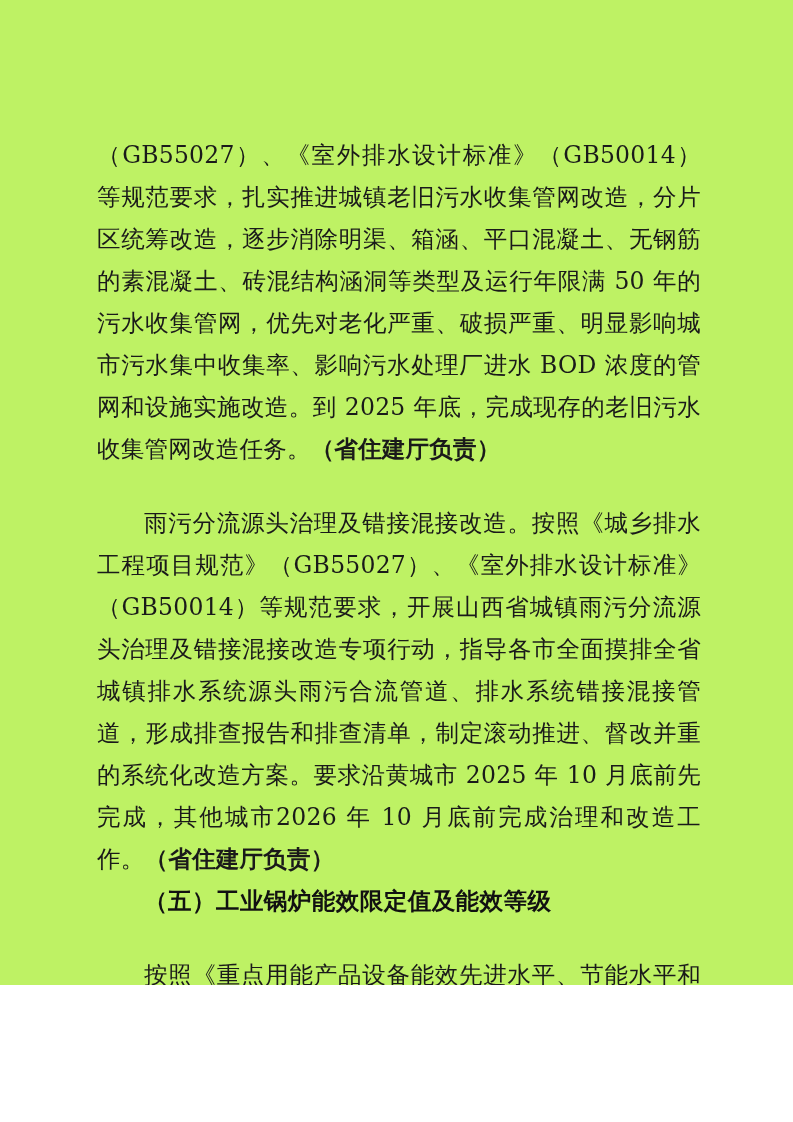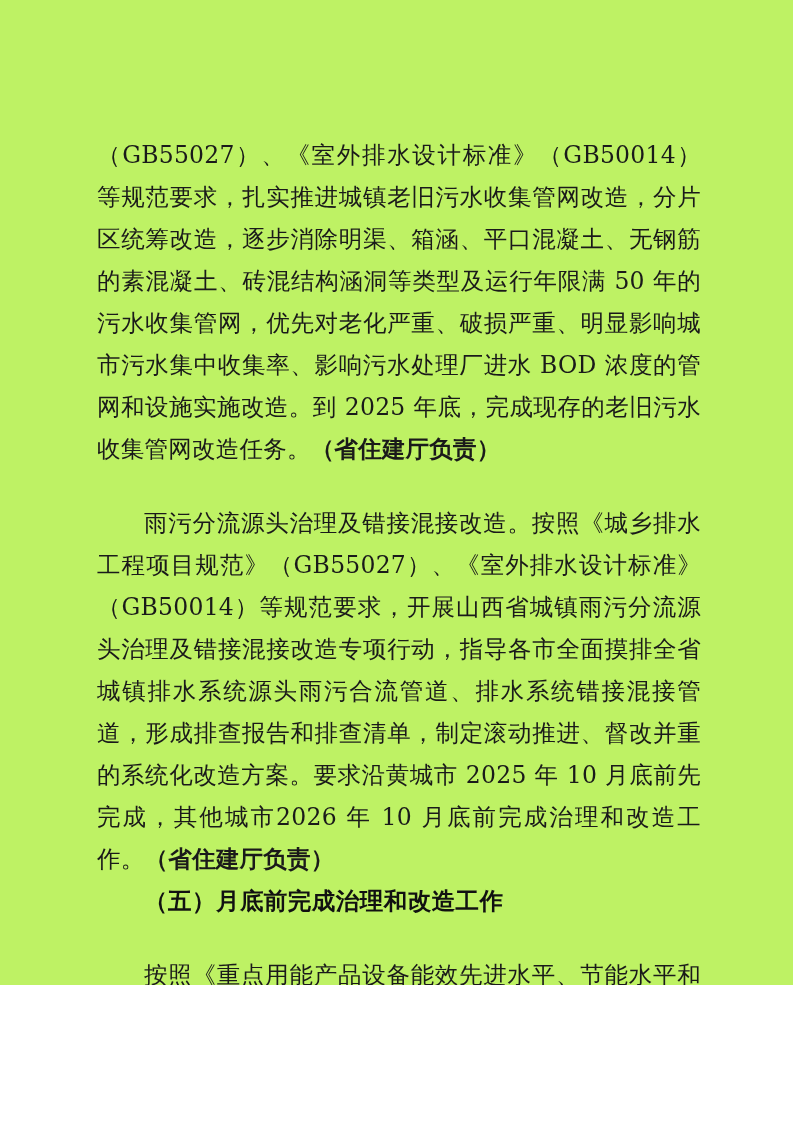--- a/index.html
+++ b/index.html
@@ -92,21 +92,21 @@
 <body>
 
 <div id="page">
 
   <div id="body-text">
 
     <p class="para cont"><span>（GB55027）、《室外排水设计标准》（GB50014）等规范要求，扎实推进城镇老旧污水收集管网改造，分片区统筹改造，逐步消除明渠、箱涵、平口混凝土、无钢筋的素混凝土、砖混结构涵洞等类型及运行年限满 50 年的污水收集管网，优先对老化严重、破损严重、明显影响城市污水集中收集率、影响污水处理厂进水 BOD 浓度的管网和设施实施改造。到 2025 年底，完成现存的老旧污水收集管网改造任务。</span><span class="bold">（省住建厅负责）</span></p>
 
     <p class="para indent"><span>雨污分流源头治理及错接混接改造。按照《城乡排水工程项目规范》（GB55027）、《室外排水设计标准》（GB50014）等规范要求，开展山西省城镇雨污分流源头治理及错接混接改造专项行动，指导各市全面摸排全省城镇排水系统源头雨污合流管道、排水系统错接混接管道，形成排查报告和排查清单，制定滚动推进、督改并重的系统化改造方案。要求沿黄城市 2025 年 10 月底前先完成，其他城市2026 年 10 月底前完成治理和改造工作。</span><span class="bold">（省住建厅负责）</span></p>
 
-    <p class="heading">（五）月底前完成治理和改造工作</p>
+    <p class="heading">（五）工业锅炉能效限定值及能效等级</p>
 
     <p class="para indent"><span>按照《重点用能产品设备能效先进水平、节能水平和准入水平（2024 年版）》《锅炉节能环保技术规程》(TSG91)、《工业锅炉能效限定值及能效等级》(GB24500)、《锅炉大气污染物排放标准》（GB13271）等要求，更新改造超过使用寿命、能效等级不满足工业锅炉节能水平或 2 级标准、烟气排放不达标的燃煤</span><span class="filler"></span></p>
 
   </div>
 
   <div id="page-number">— 6 —</div>
 
 </div>
 
 </body></html>

